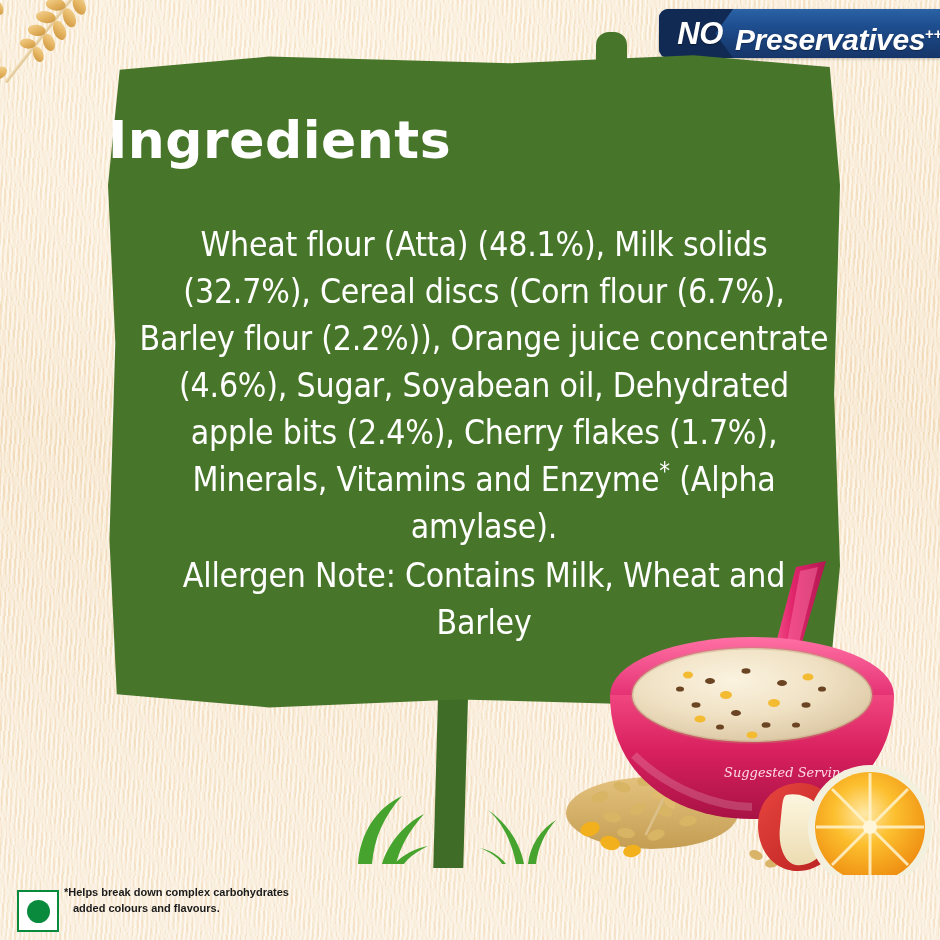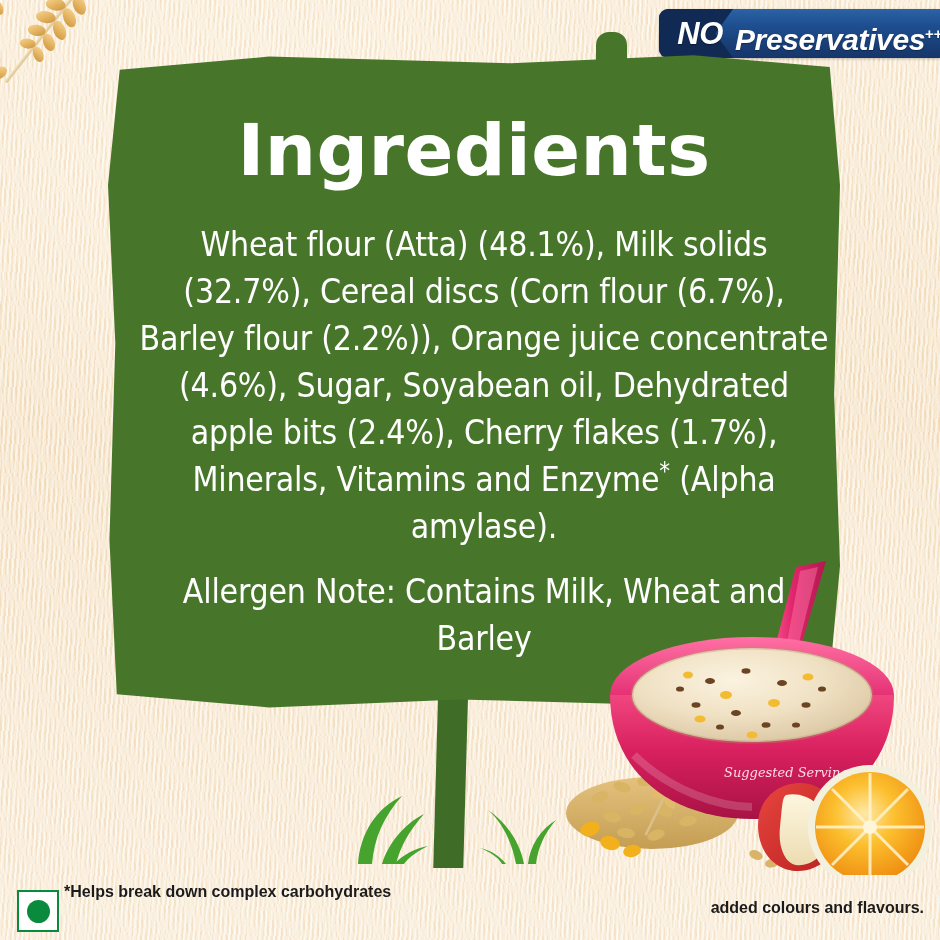--- a/index.html
+++ b/index.html
@@ -175,23 +175,22 @@
     position: absolute;
     inset: 0;
     padding: 0;
   }
 
   .title {
     position: absolute;
     top: 60px;
     left: 0;
     width: 100%;
-    text-align: center;
     color: #ffffff;
-    font-size: 72px;
+    font-size: 52px;
     font-weight: bold;
     letter-spacing: 0.5px;
     font-family: "DejaVu Sans", sans-serif;
     line-height: 1;
   }
 
   .ingredients-text {
     position: absolute;
     top: 167px;
     left: 28px;
@@ -204,21 +203,21 @@
     font-stretch: condensed;
     letter-spacing: -0.2px;
   }
   .ingredients-text .star {
     font-size: 24px;
     vertical-align: super;
     line-height: 0;
   }
   .allergen-line {
     display: block;
-    margin-top: 18px;
+    margin-top: 2px;
   }
 
   
   .product-photo {
     position: absolute;
     left: 560px;
     top: 555px;
     width: 380px;
     height: 320px;
     pointer-events: none;
@@ -245,28 +244,28 @@
     border-radius: 50%;
     background: #0a8a3c;
   }
 
   .footnotes {
     position: absolute;
     left: 64px;
     top: 884px;
     width: 860px;
     color: #1b1b1b;
-    font-size: 16px;
+    font-size: 11px;
     line-height: 16.4px;
     font-weight: bold;
     font-family: "Liberation Sans", sans-serif;
   }
   .footnote-1 { display: block; }
   .footnote-2 { display: block; }
-  .footnote-2-cont { display: block; padding-left: 9px; text-align: right; }
+  .footnote-2-cont { display: block; padding-left: 9px; }
 </style>
 </head>
 <body>
 
 <div id="page">
 
   <div class="bg-base"></div>
   <div class="bg-fibers"></div>
   <div class="bg-fibers2"></div>
 

